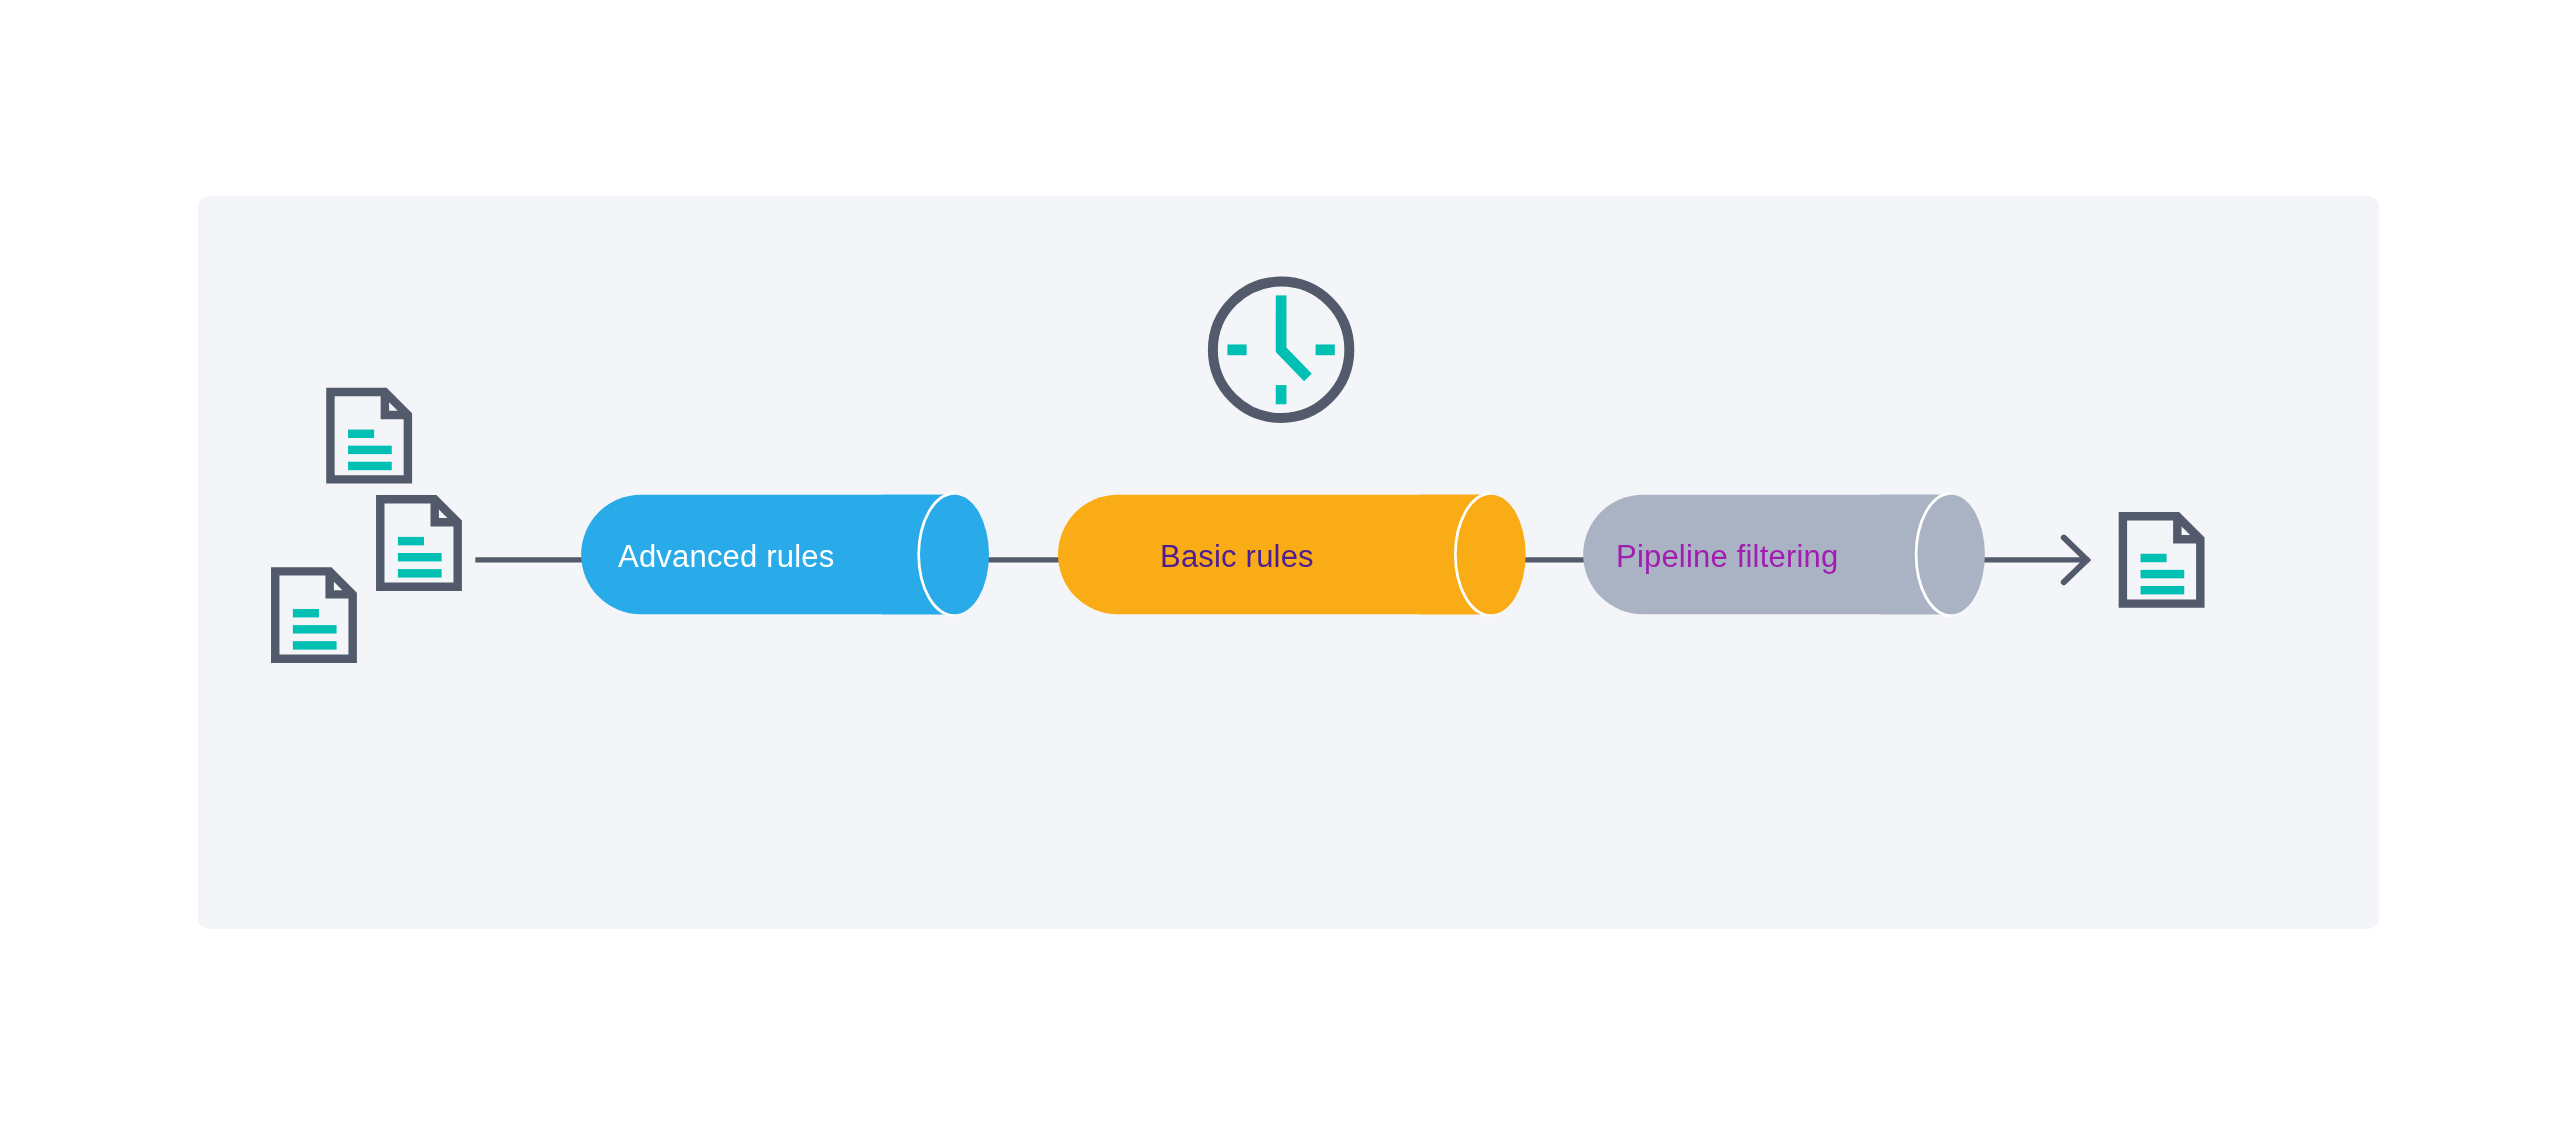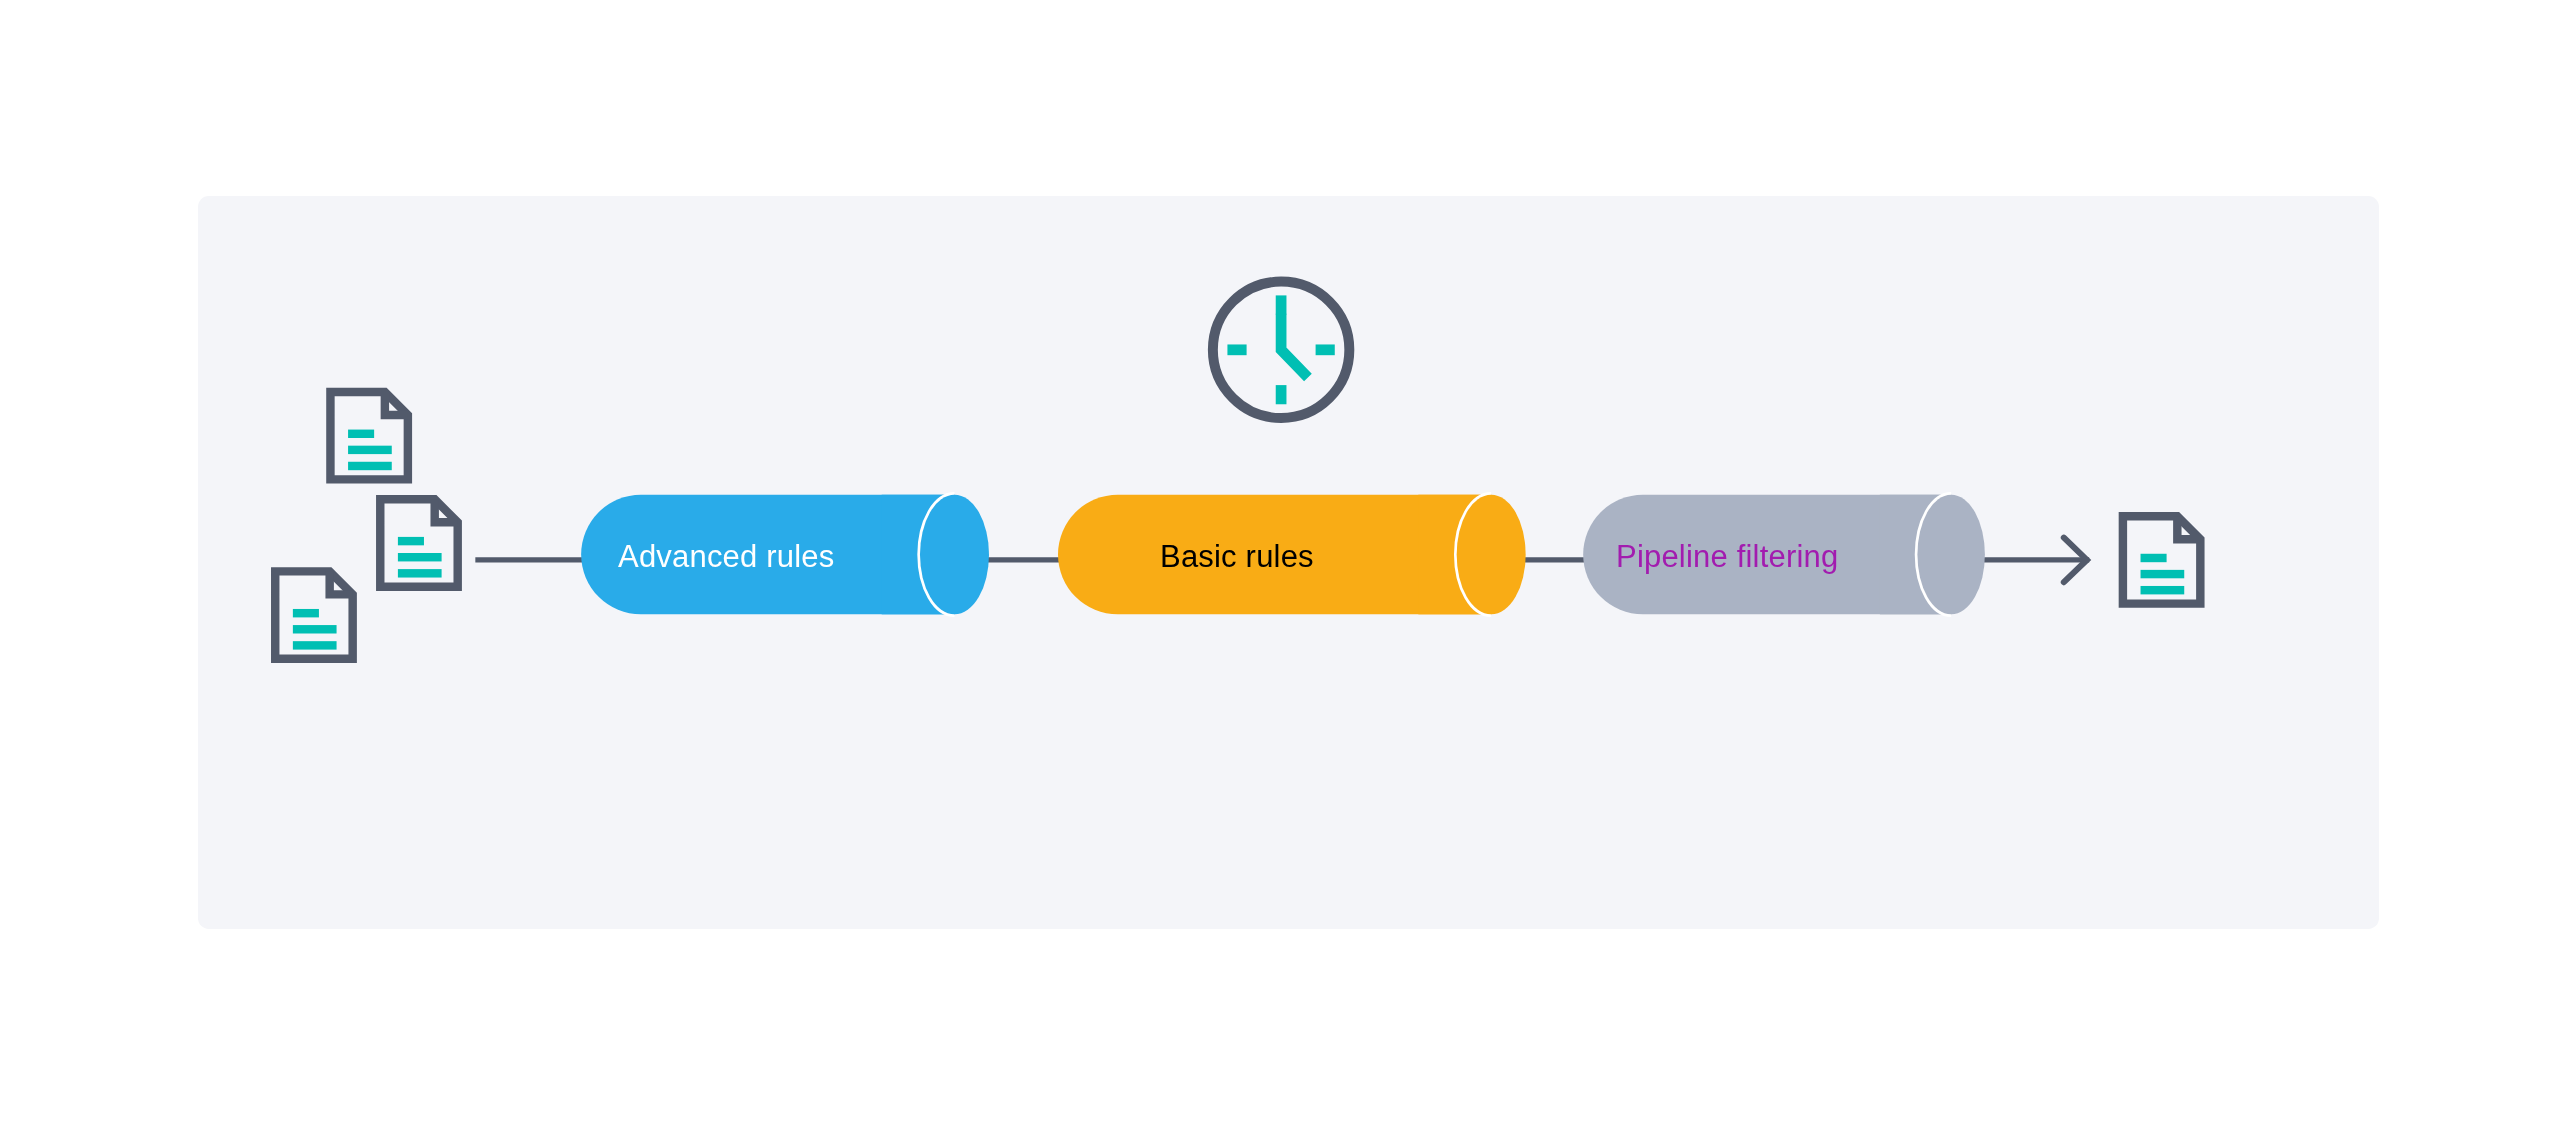--- a/index.html
+++ b/index.html
@@ -128,18 +128,18 @@
       <path d="M2545 645 H2143 A75 75 0 0 0 2143 801 H2545 Z" fill="#aab3c4"></path>
       <rect x="2452" y="645" width="93" height="156" fill="#aab3c4"></rect>
       <path d="M2545 645 A44 78 0 0 0 2545 801" fill="none" stroke="#ffffff" stroke-width="7"></path>
       <ellipse cx="2545" cy="723" rx="44" ry="78" fill="#aab3c4"></ellipse>
     </g>
 
   </svg>
 
   <div class="node-label" style="left:618px; top:541px; color:#ffffff;">Advanced rules</div>
 
-  <div class="node-label" style="left:1160px; top:541px; color:#000000;text-align:center;">Basic rules</div>
+  <div class="node-label" style="left:1160px; top:541px; color:#4c1d95;text-align:center;">Basic rules</div>
 
   <div class="node-label" style="left:1616px; top:541px; color:#a21caf;">Pipeline filtering</div>
 
 </div>
 
 
 </body></html>

